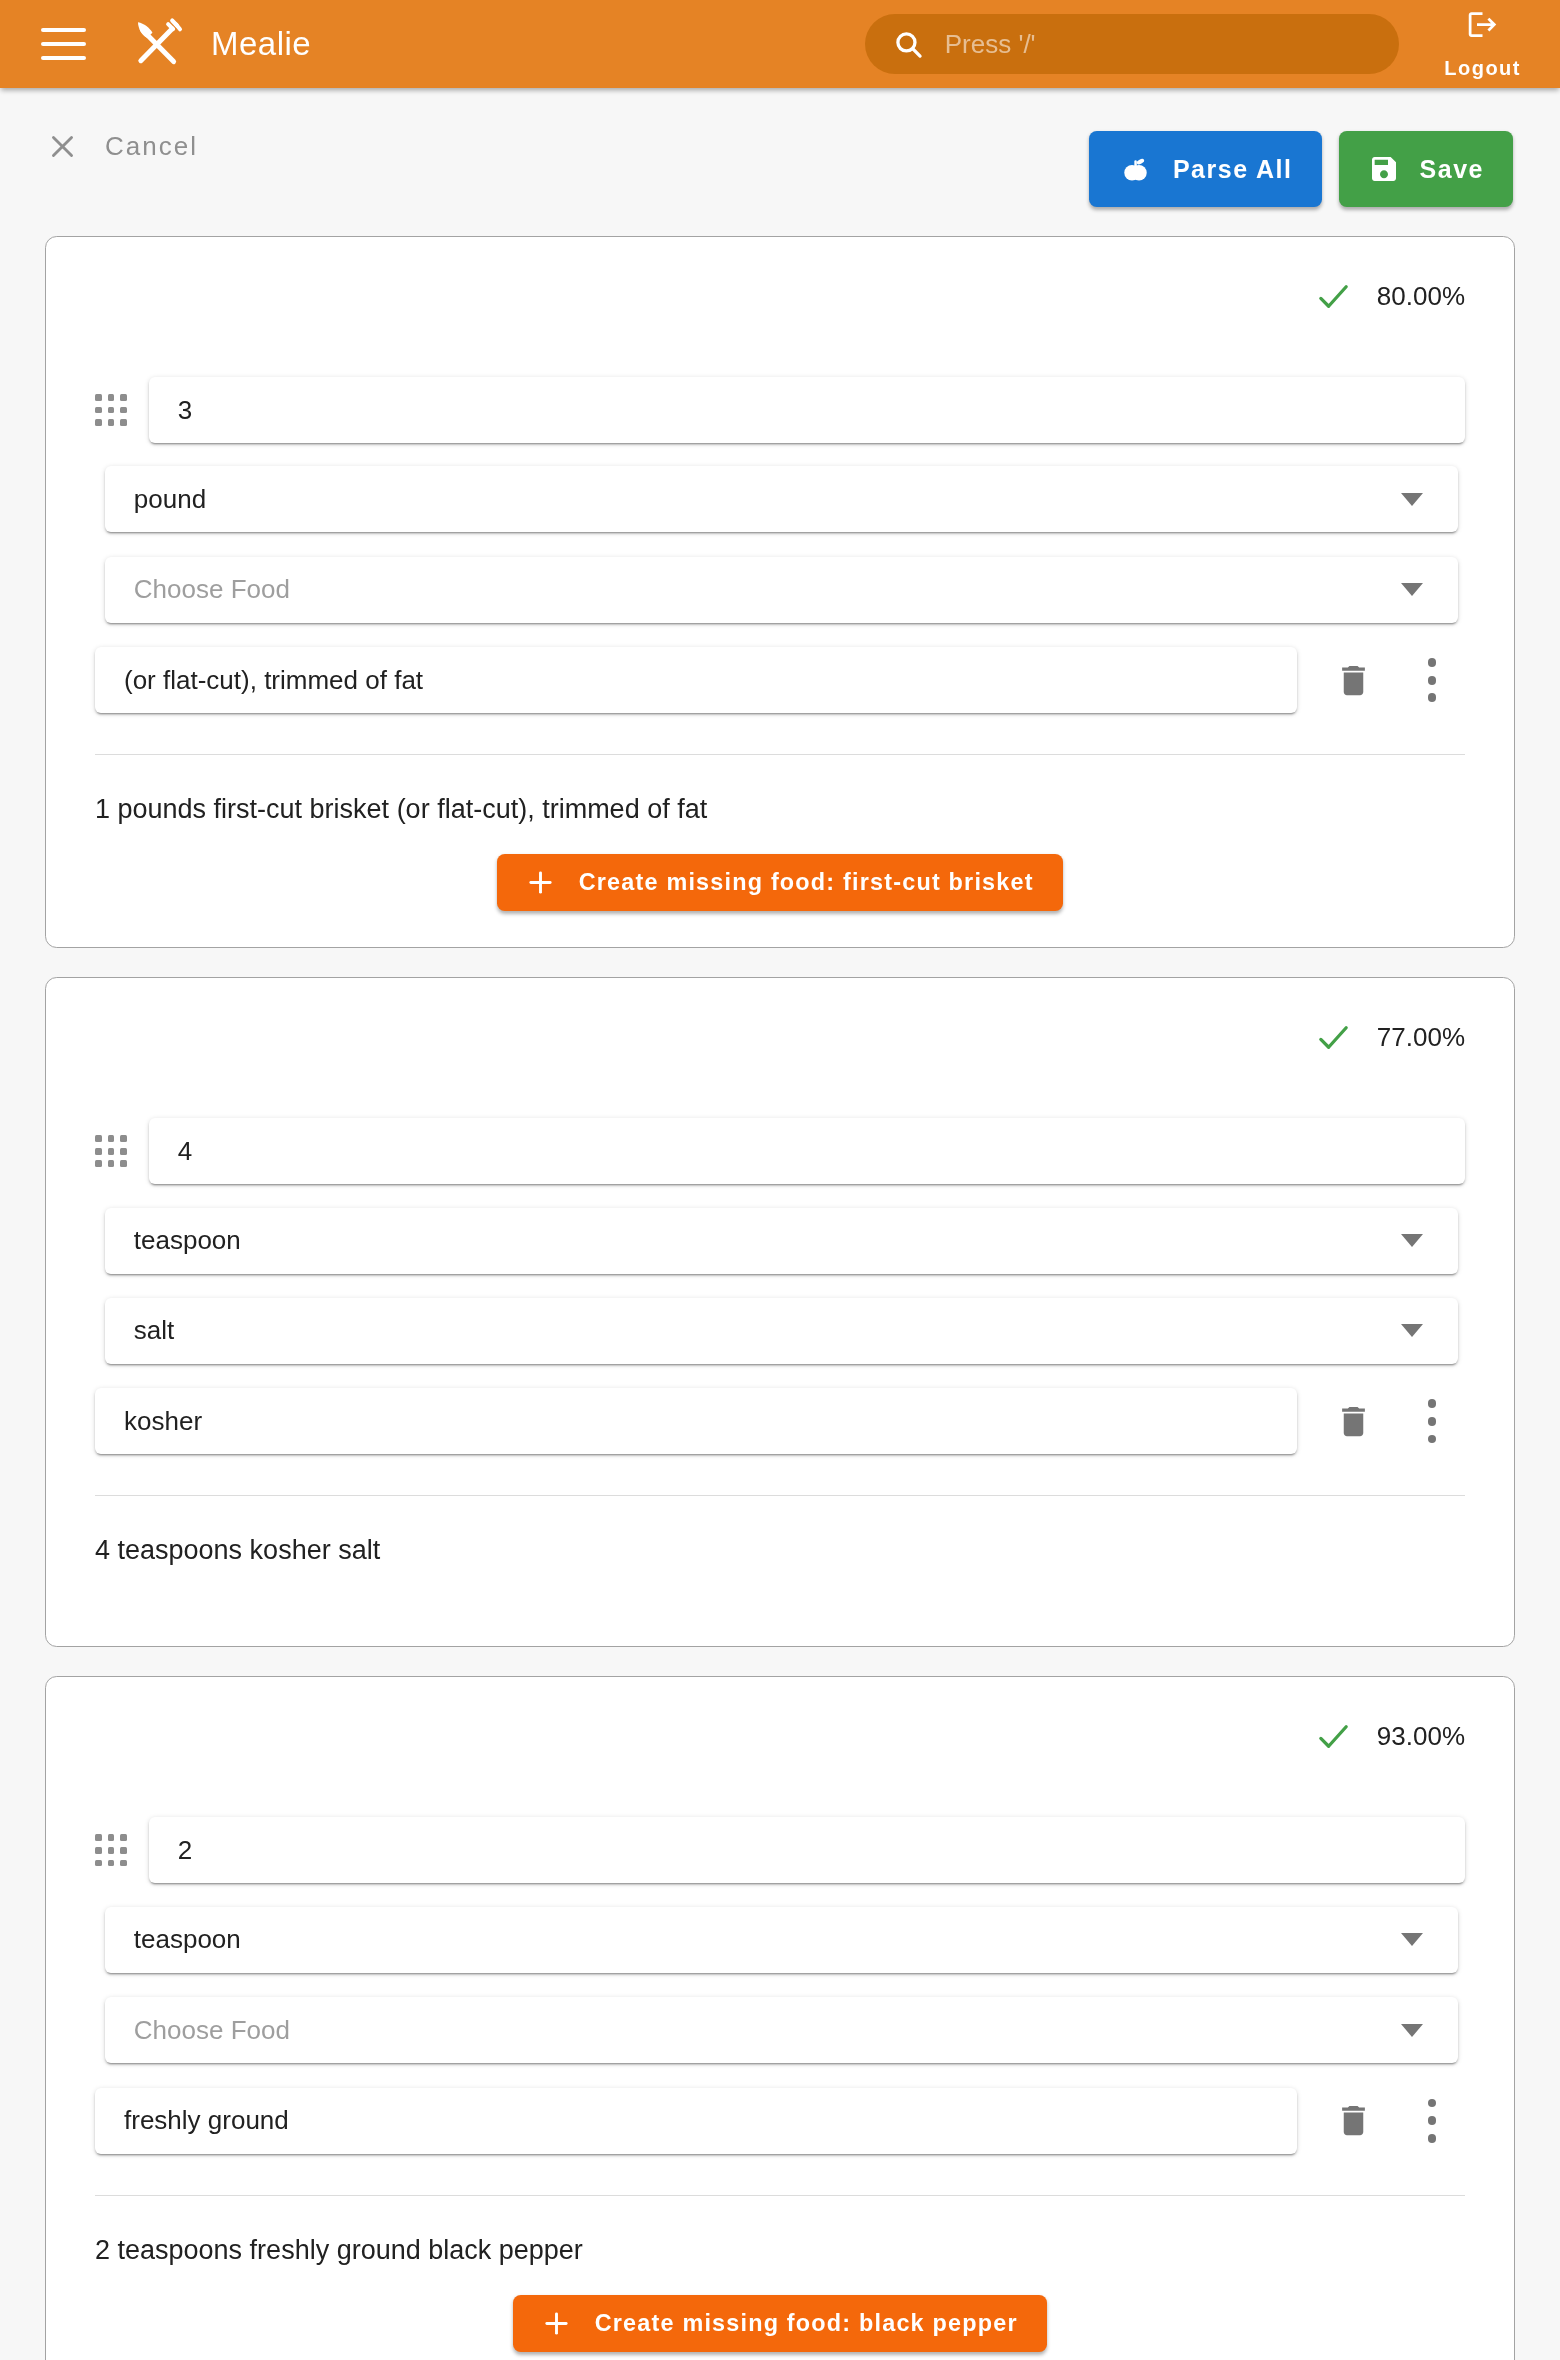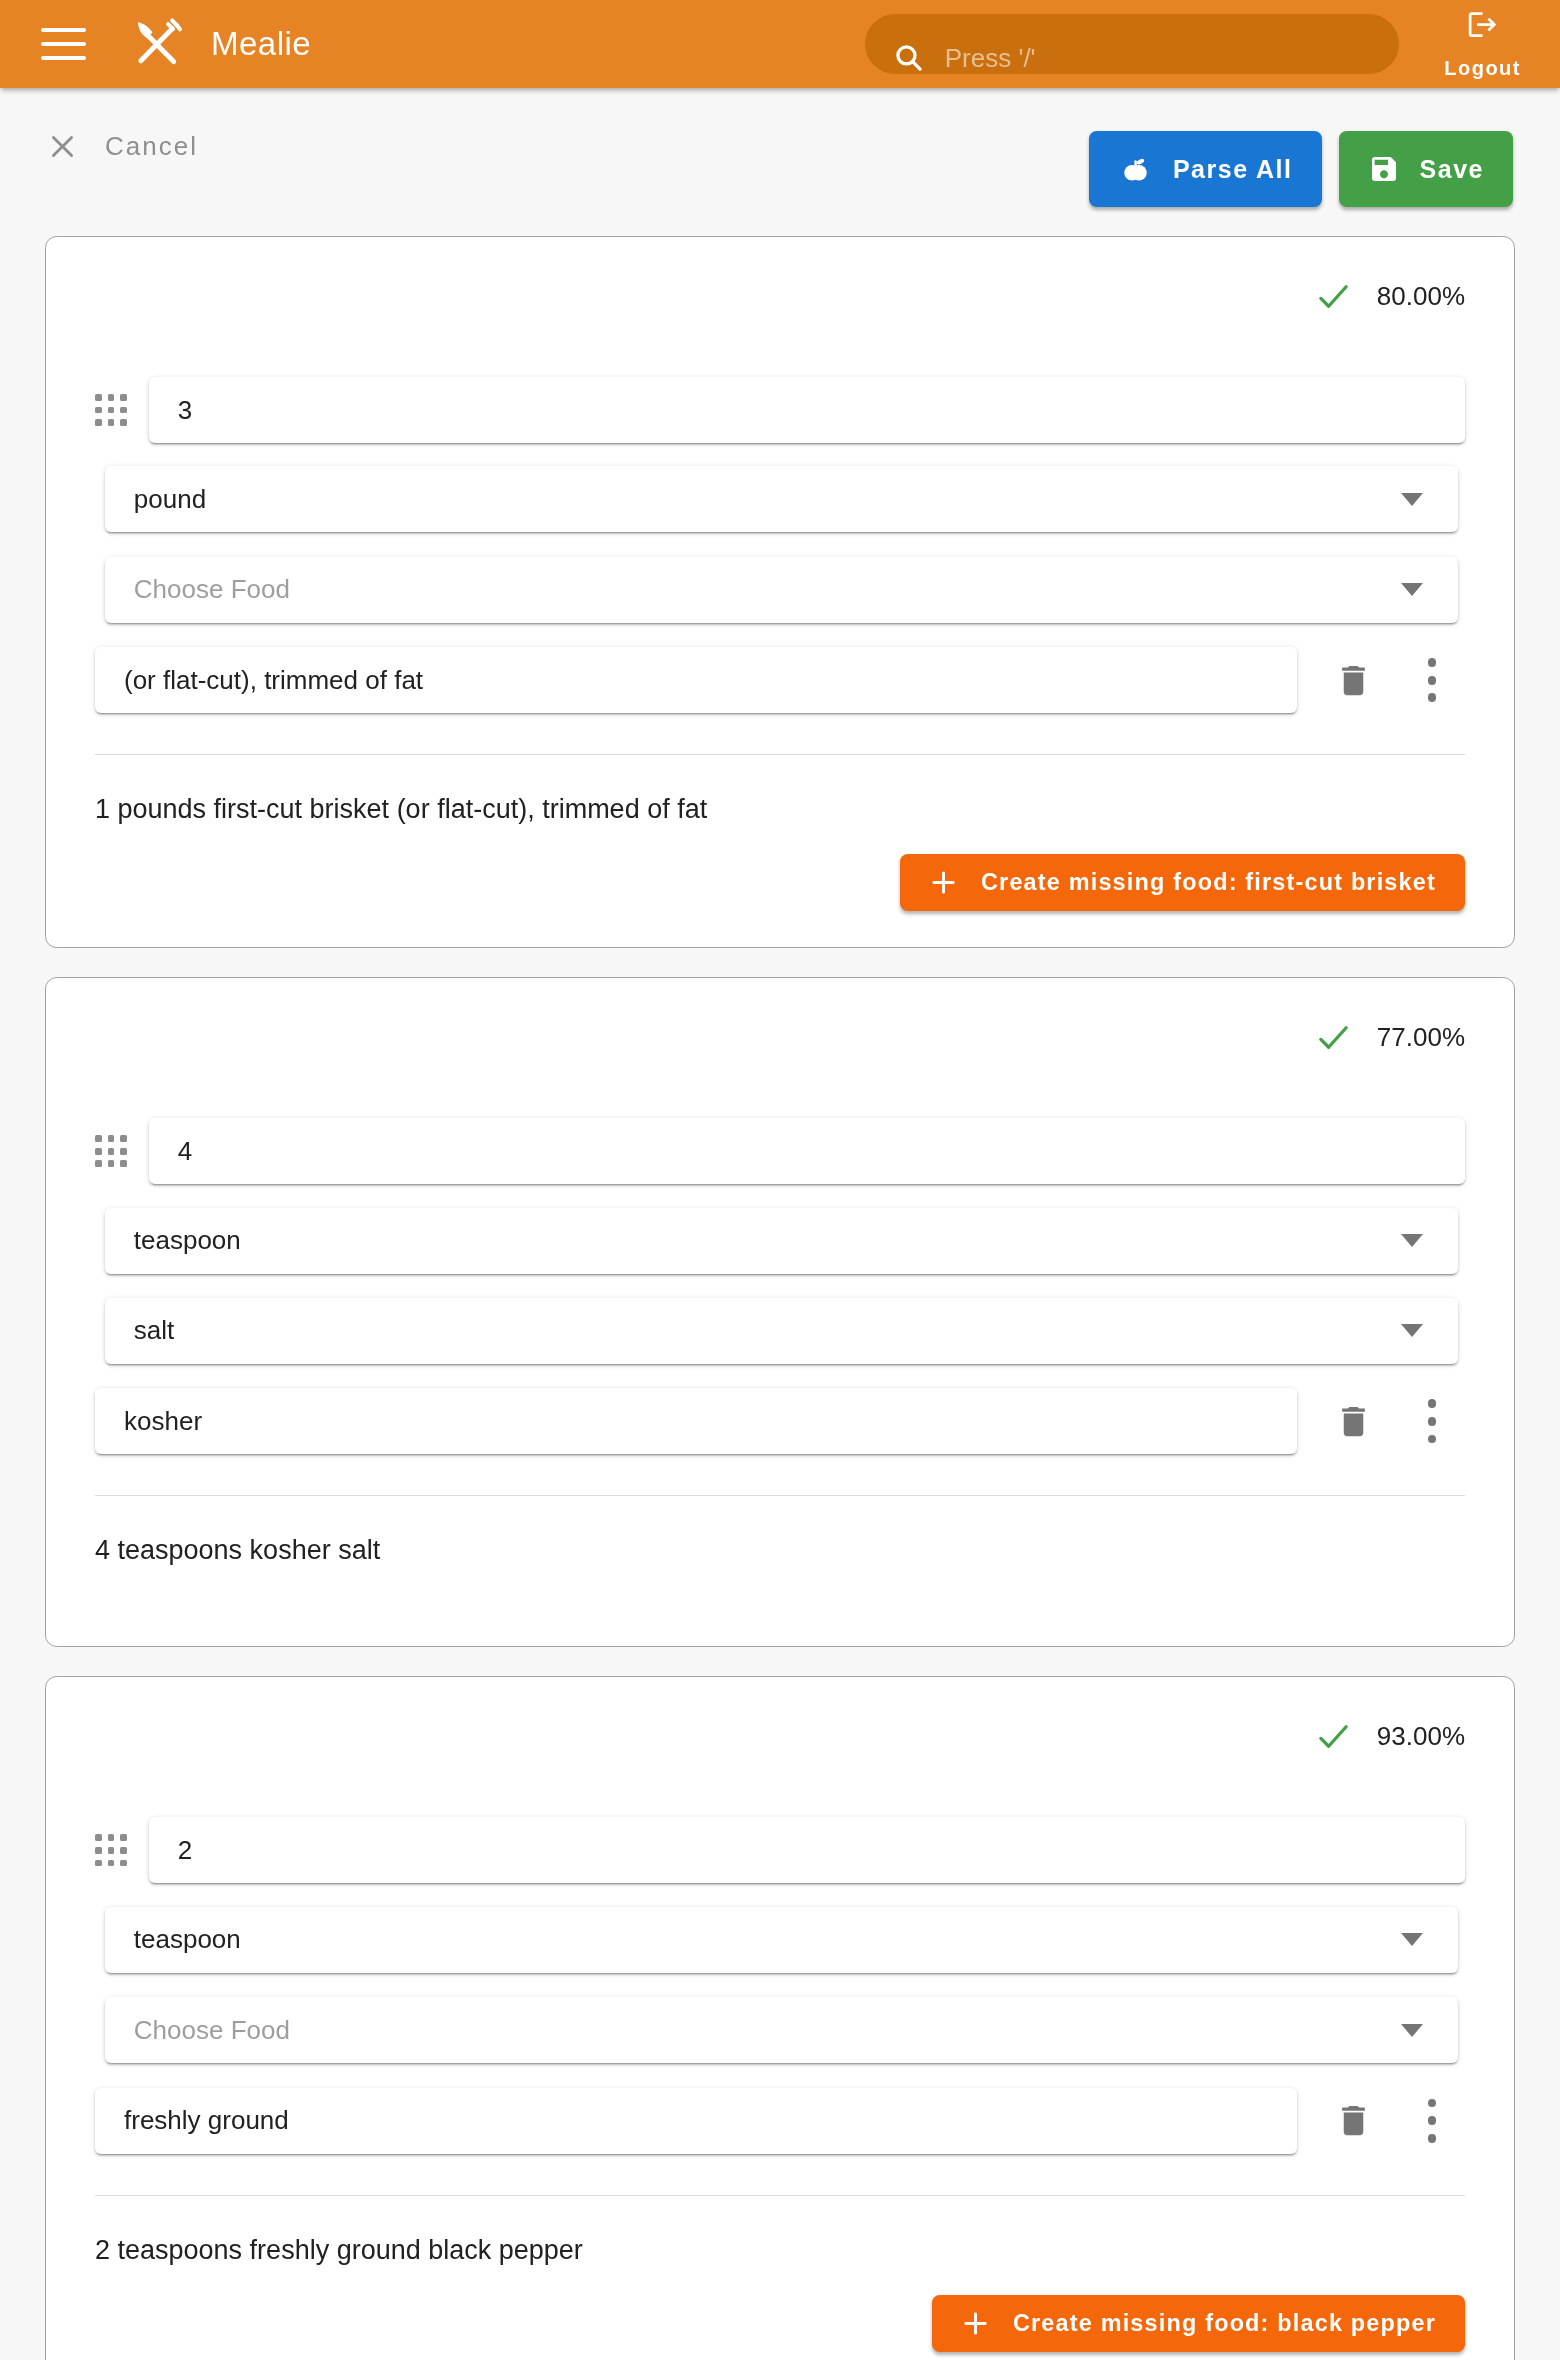--- a/index.html
+++ b/index.html
@@ -6,21 +6,21 @@
     background:#f7f7f7;font-family:"Liberation Sans",sans-serif;-webkit-font-smoothing:antialiased;}
 
   
   .app-bar{height:88px;background:var(--primary,#E58325);display:flex;align-items:center;
     padding:0 39px 0 41px;box-shadow:0 3.9px 4.9px -1px rgba(0,0,0,.32);position:relative;z-index:5;}
   .hamburger{width:45px;height:33px;display:flex;flex-direction:column;justify-content:space-between;cursor:pointer;margin-right:41px;}
   .hamburger span{display:block;height:4.9px;background:#fff;border-radius:2px;}
   .logo{width:59px;height:59px;margin-right:25px;display:flex;align-items:center;justify-content:center;}
   .app-title{color:#fff;font-size:33px;letter-spacing:0.5px;}
   .search-pill{margin-left:auto;width:534px;height:60px;border-radius:31px;background:var(--search_pill,#C96F0E);
-    display:flex;align-items:flex-end;padding:0 27px;box-sizing:border-box;}
+    display:flex;align-items:center;padding:0 27px;box-sizing:border-box;}
   .search-pill .ph{color:rgba(255,255,255,.55);font-size:26px;margin-left:19.5px;}
   .logout{display:flex;align-items:center;gap:15.6px;color:#fff;font-weight:bold;
     font-size:20px;letter-spacing:1.5px;margin-left:45px;cursor:pointer;flex-direction:column;}
 
   
   .toolbar{display:flex;align-items:flex-start;margin:43px 47px 0;}
   .cancel{display:flex;align-items:center;gap:27px;color:#8f8f8f;font-size:26px;
     font-weight:500;letter-spacing:2px;cursor:pointer;}
   .toolbar .spacer{flex:1;}
   .btn{height:76px;border-radius:7.8px;display:flex;align-items:center;gap:19.5px;padding:0 29px;
@@ -58,21 +58,21 @@
 
   .row-note{gap:0;margin-right:15.6px;}
   .note-field{flex:1;height:66px;}
   .icon-btn{background:none;border:none;cursor:pointer;display:flex;align-items:center;justify-content:center;}
   .trash-btn{margin-left:31px;width:51px;height:51px;}
   .kebab-btn{margin-left:35px;width:35px;height:51px;flex-direction:column;gap:8.8px;}
   .kebab-btn i{width:8.8px;height:8.8px;border-radius:50%;background:#757575;}
 
   .divider{height:1px;background:var(--divider,#dcdcdc);margin-top:41px;}
   .original-text{font-size:27px;color:#212121;margin-top:35px;line-height:39px;}
-  .create-row{display:flex;justify-content:flex-end;margin-top:25px;}
+  .create-row{display:flex;justify-content:center;margin-top:25px;}
   .create-btn{height:57px;background:var(--create_orange,#F4680B);border:none;border-radius:7.8px;
     color:#fff;font-weight:bold;font-size:23.4px;letter-spacing:1.2px;display:flex;align-items:center;
     gap:23.4px;padding:0 29px;cursor:pointer;box-shadow:0 2.9px 3.9px rgba(0,0,0,.3);}
 
   svg{display:block;}
 </style>
 </head>
 <body>
 
 <header class="app-bar">

